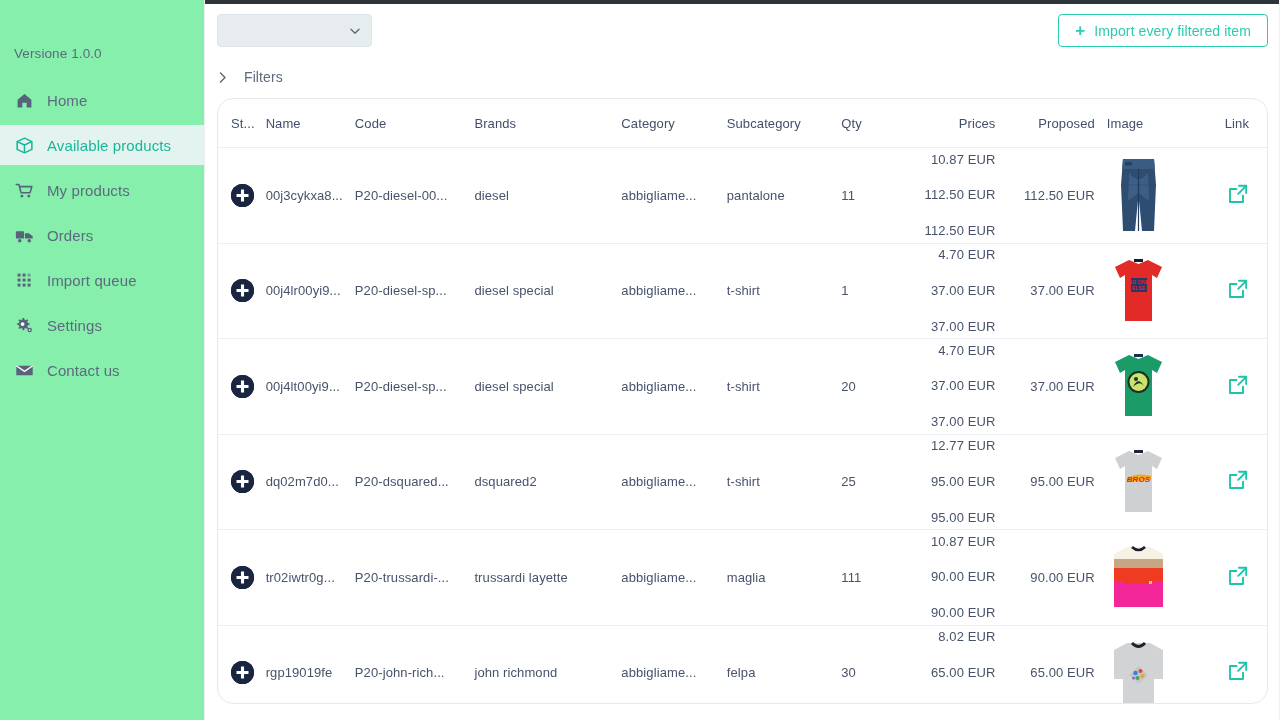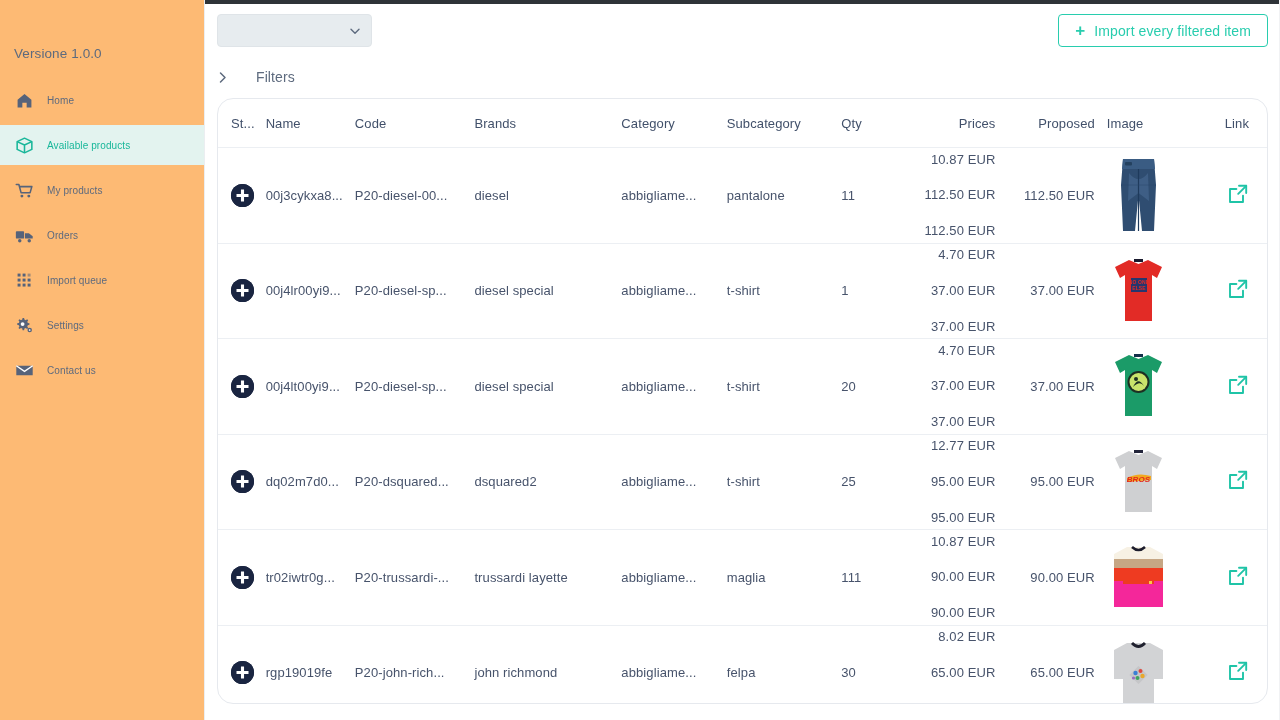--- a/index.html
+++ b/index.html
@@ -7,39 +7,39 @@
     width: 1280px; height: 720px;
     font-family: "Liberation Sans", sans-serif;
     background: #ffffff;
     overflow: hidden;
   }
   .app { display: flex; width: 1280px; height: 720px; position: relative; }
 
   
   .sidebar {
     width: 205px; height: 720px;
-    background: #fdba74;
+    background: #86efac;
     border-right: 1px solid #ebeef1;
     flex: 0 0 205px;
     padding-top: 46px;
     position: relative;
   }
   .version {
     font-size: 13.5px; color: #5d6a7e; padding-left: 14px;
     margin-bottom: 19px; letter-spacing: .1px;
   }
   .nav-item {
     display: flex; align-items: center; gap: 12px;
     height: 40px; padding-left: 14px; margin-bottom: 5px;
     cursor: pointer; color: #5d6a7e;
   }
   .nav-item .ic { width: 21px; height: 21px; flex: 0 0 21px;
     display: flex; align-items: center; justify-content: center; color: #56637a; }
   .nav-item .ic svg { display: block; }
-  .nav-label { font-size: 10px; letter-spacing: .1px; white-space: nowrap; }
+  .nav-label { font-size: 15px; letter-spacing: .1px; white-space: nowrap; }
   .nav-item.active { background: #e3f3ef; }
   .nav-item.active .nav-label { color: #19b79a; }
   .nav-item.active .ic { color: #19b79a; }
 
   
   .main { flex: 1 1 auto; height: 720px; position: relative; background: #fff; }
   .topbar-black {
     position: absolute; top: 0; left: 0; right: 0; height: 4px;
     background: #2e3338;
   }
@@ -59,21 +59,21 @@
   .import-btn {
     border: 1px solid #28cdae; border-radius: 4px;
     height: 33px; padding: 0 16px;
     display: flex; align-items: center; gap: 9px;
     color: #28cdae; background: #fff; cursor: pointer;
     font-size: 14px; letter-spacing: .1px;
   }
   .plus-ic { font-size: 17px; line-height: 1; font-weight: 600; }
 
   .filters-row {
-    display: flex; align-items: center; gap: 28px;
+    display: flex; align-items: center; gap: 16px;
     padding: 12px 0 0 13px; height: 34px; cursor: pointer;
   }
   .filters-chev { width: 10px; height: 13px; display:flex; align-items:center; }
   .filters-label { font-size: 14px; color: #5d6a7e; letter-spacing: .1px; }
 
   
   .table-wrap {
     margin: 10px 12px 0 12px;
     border: 1px solid #e6e9ee; border-radius: 16px;
     background: #fff; height: 606px; overflow: hidden;

